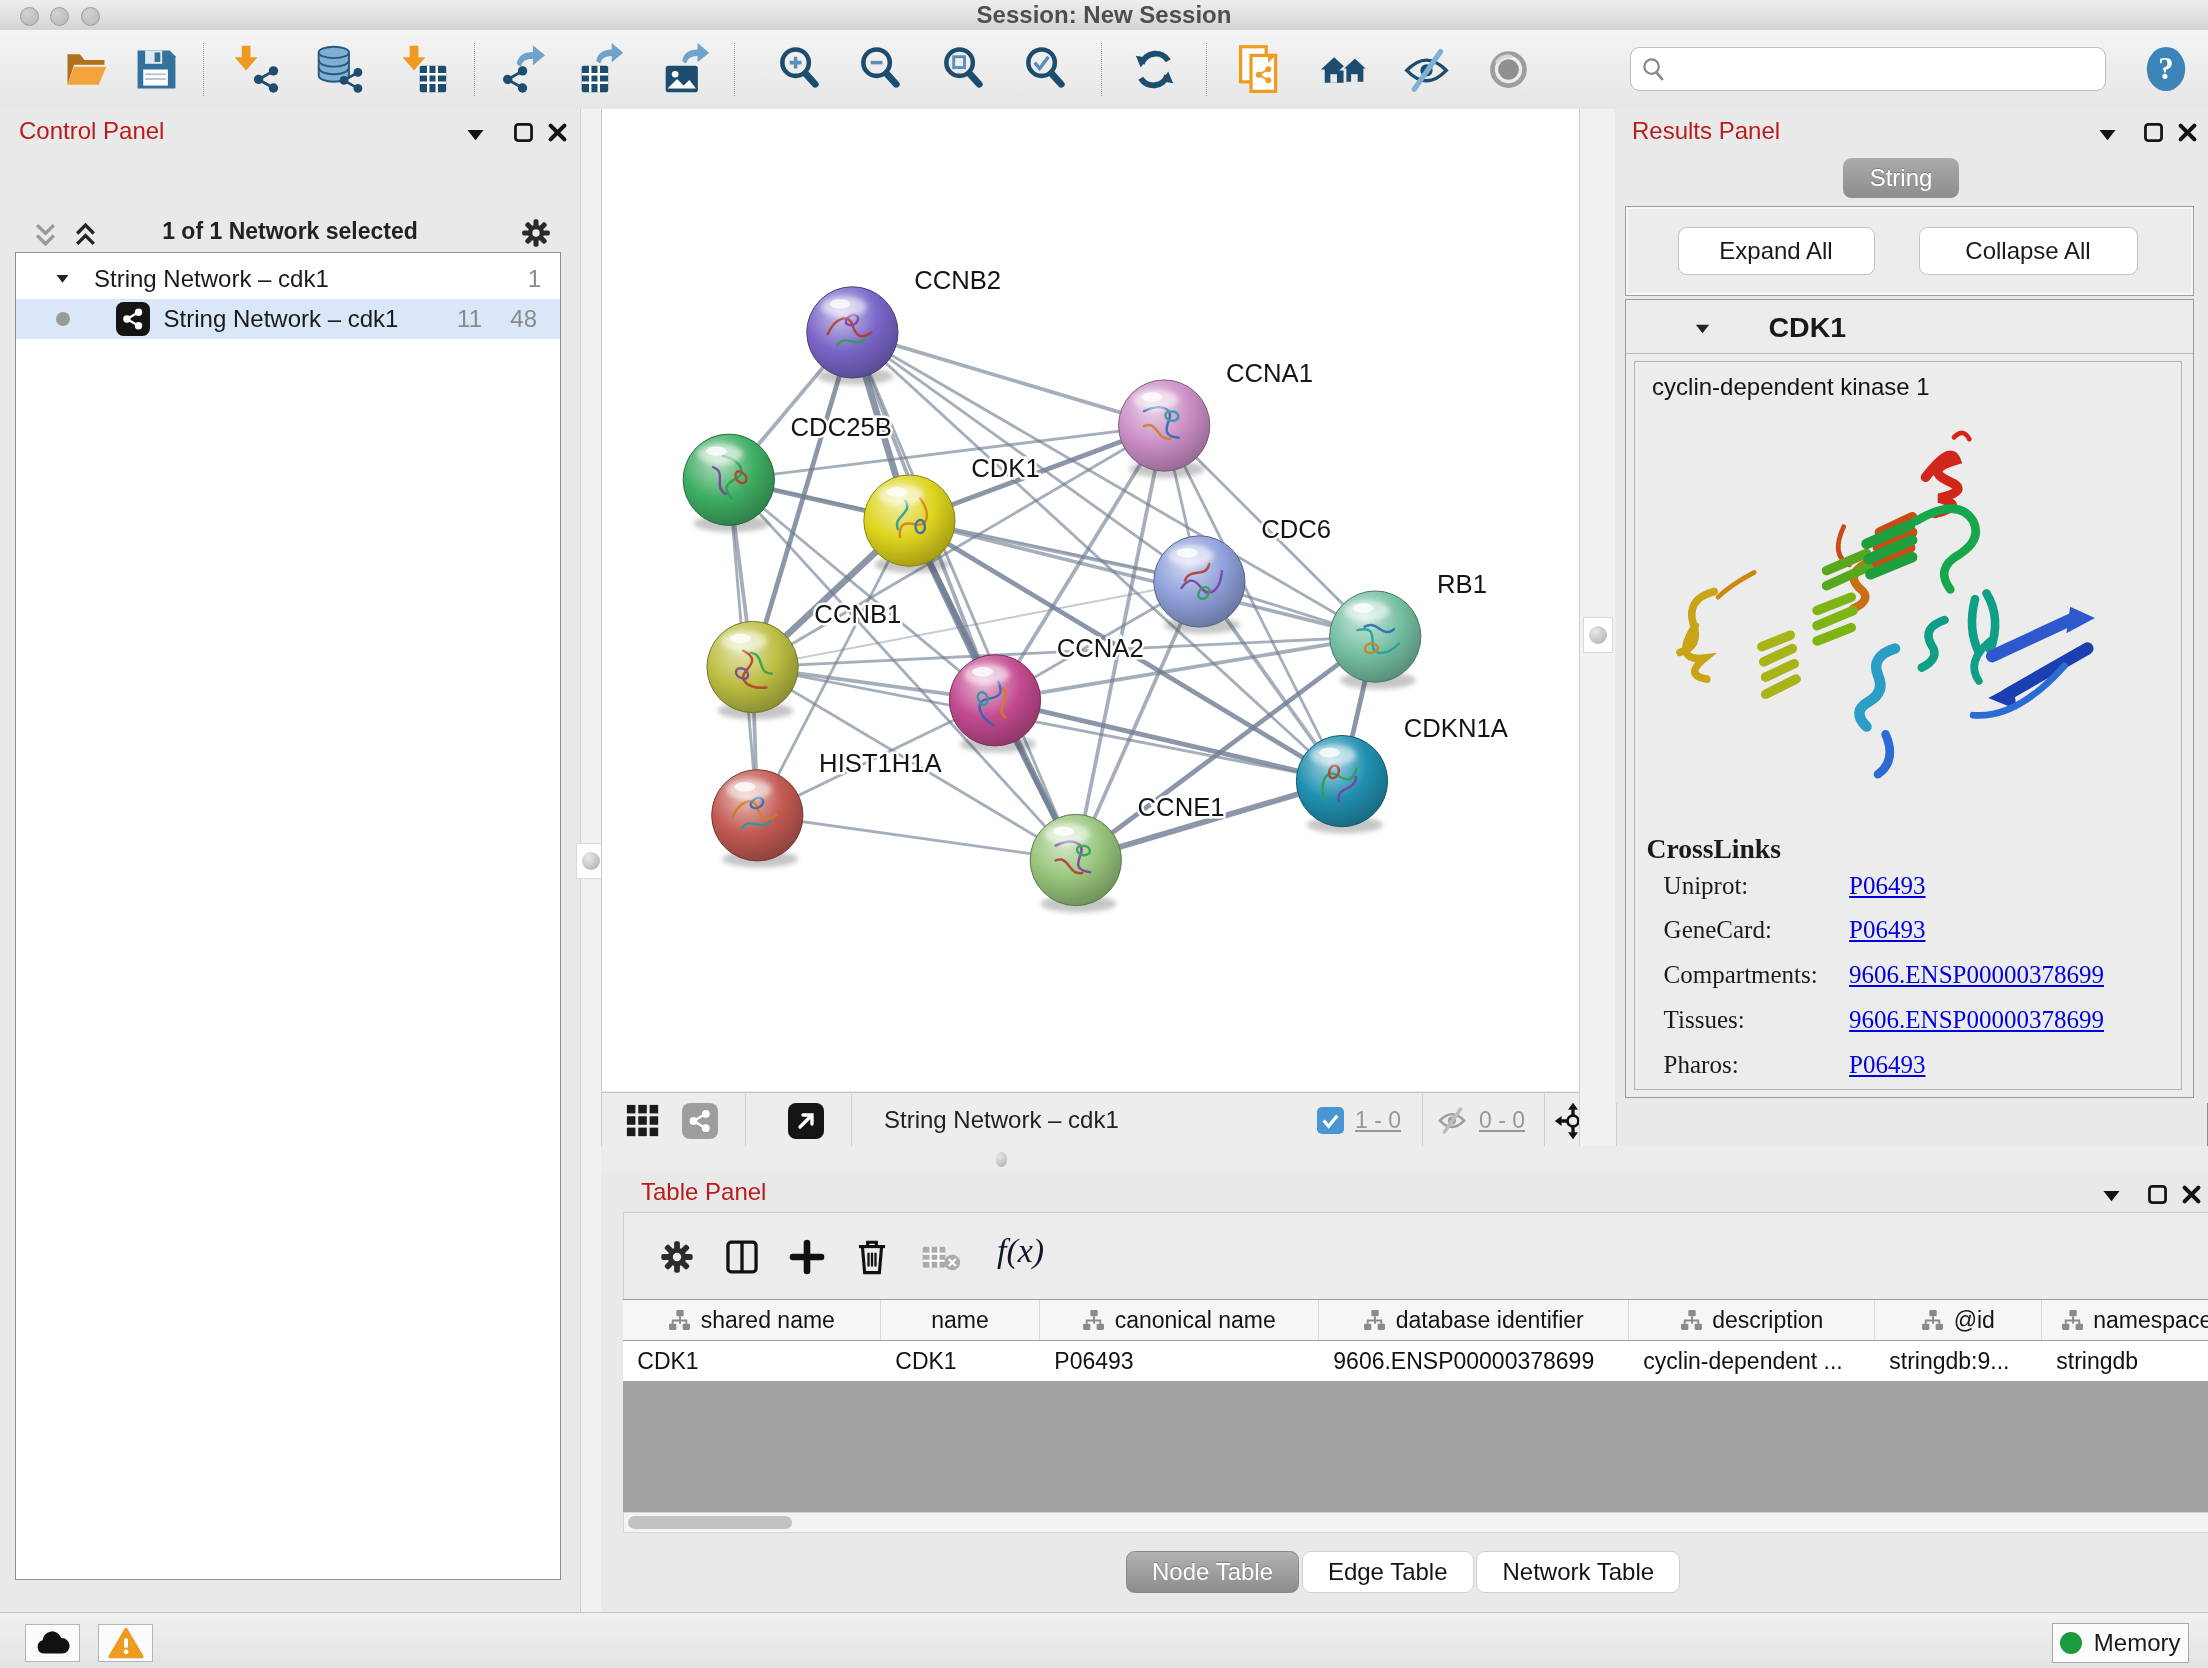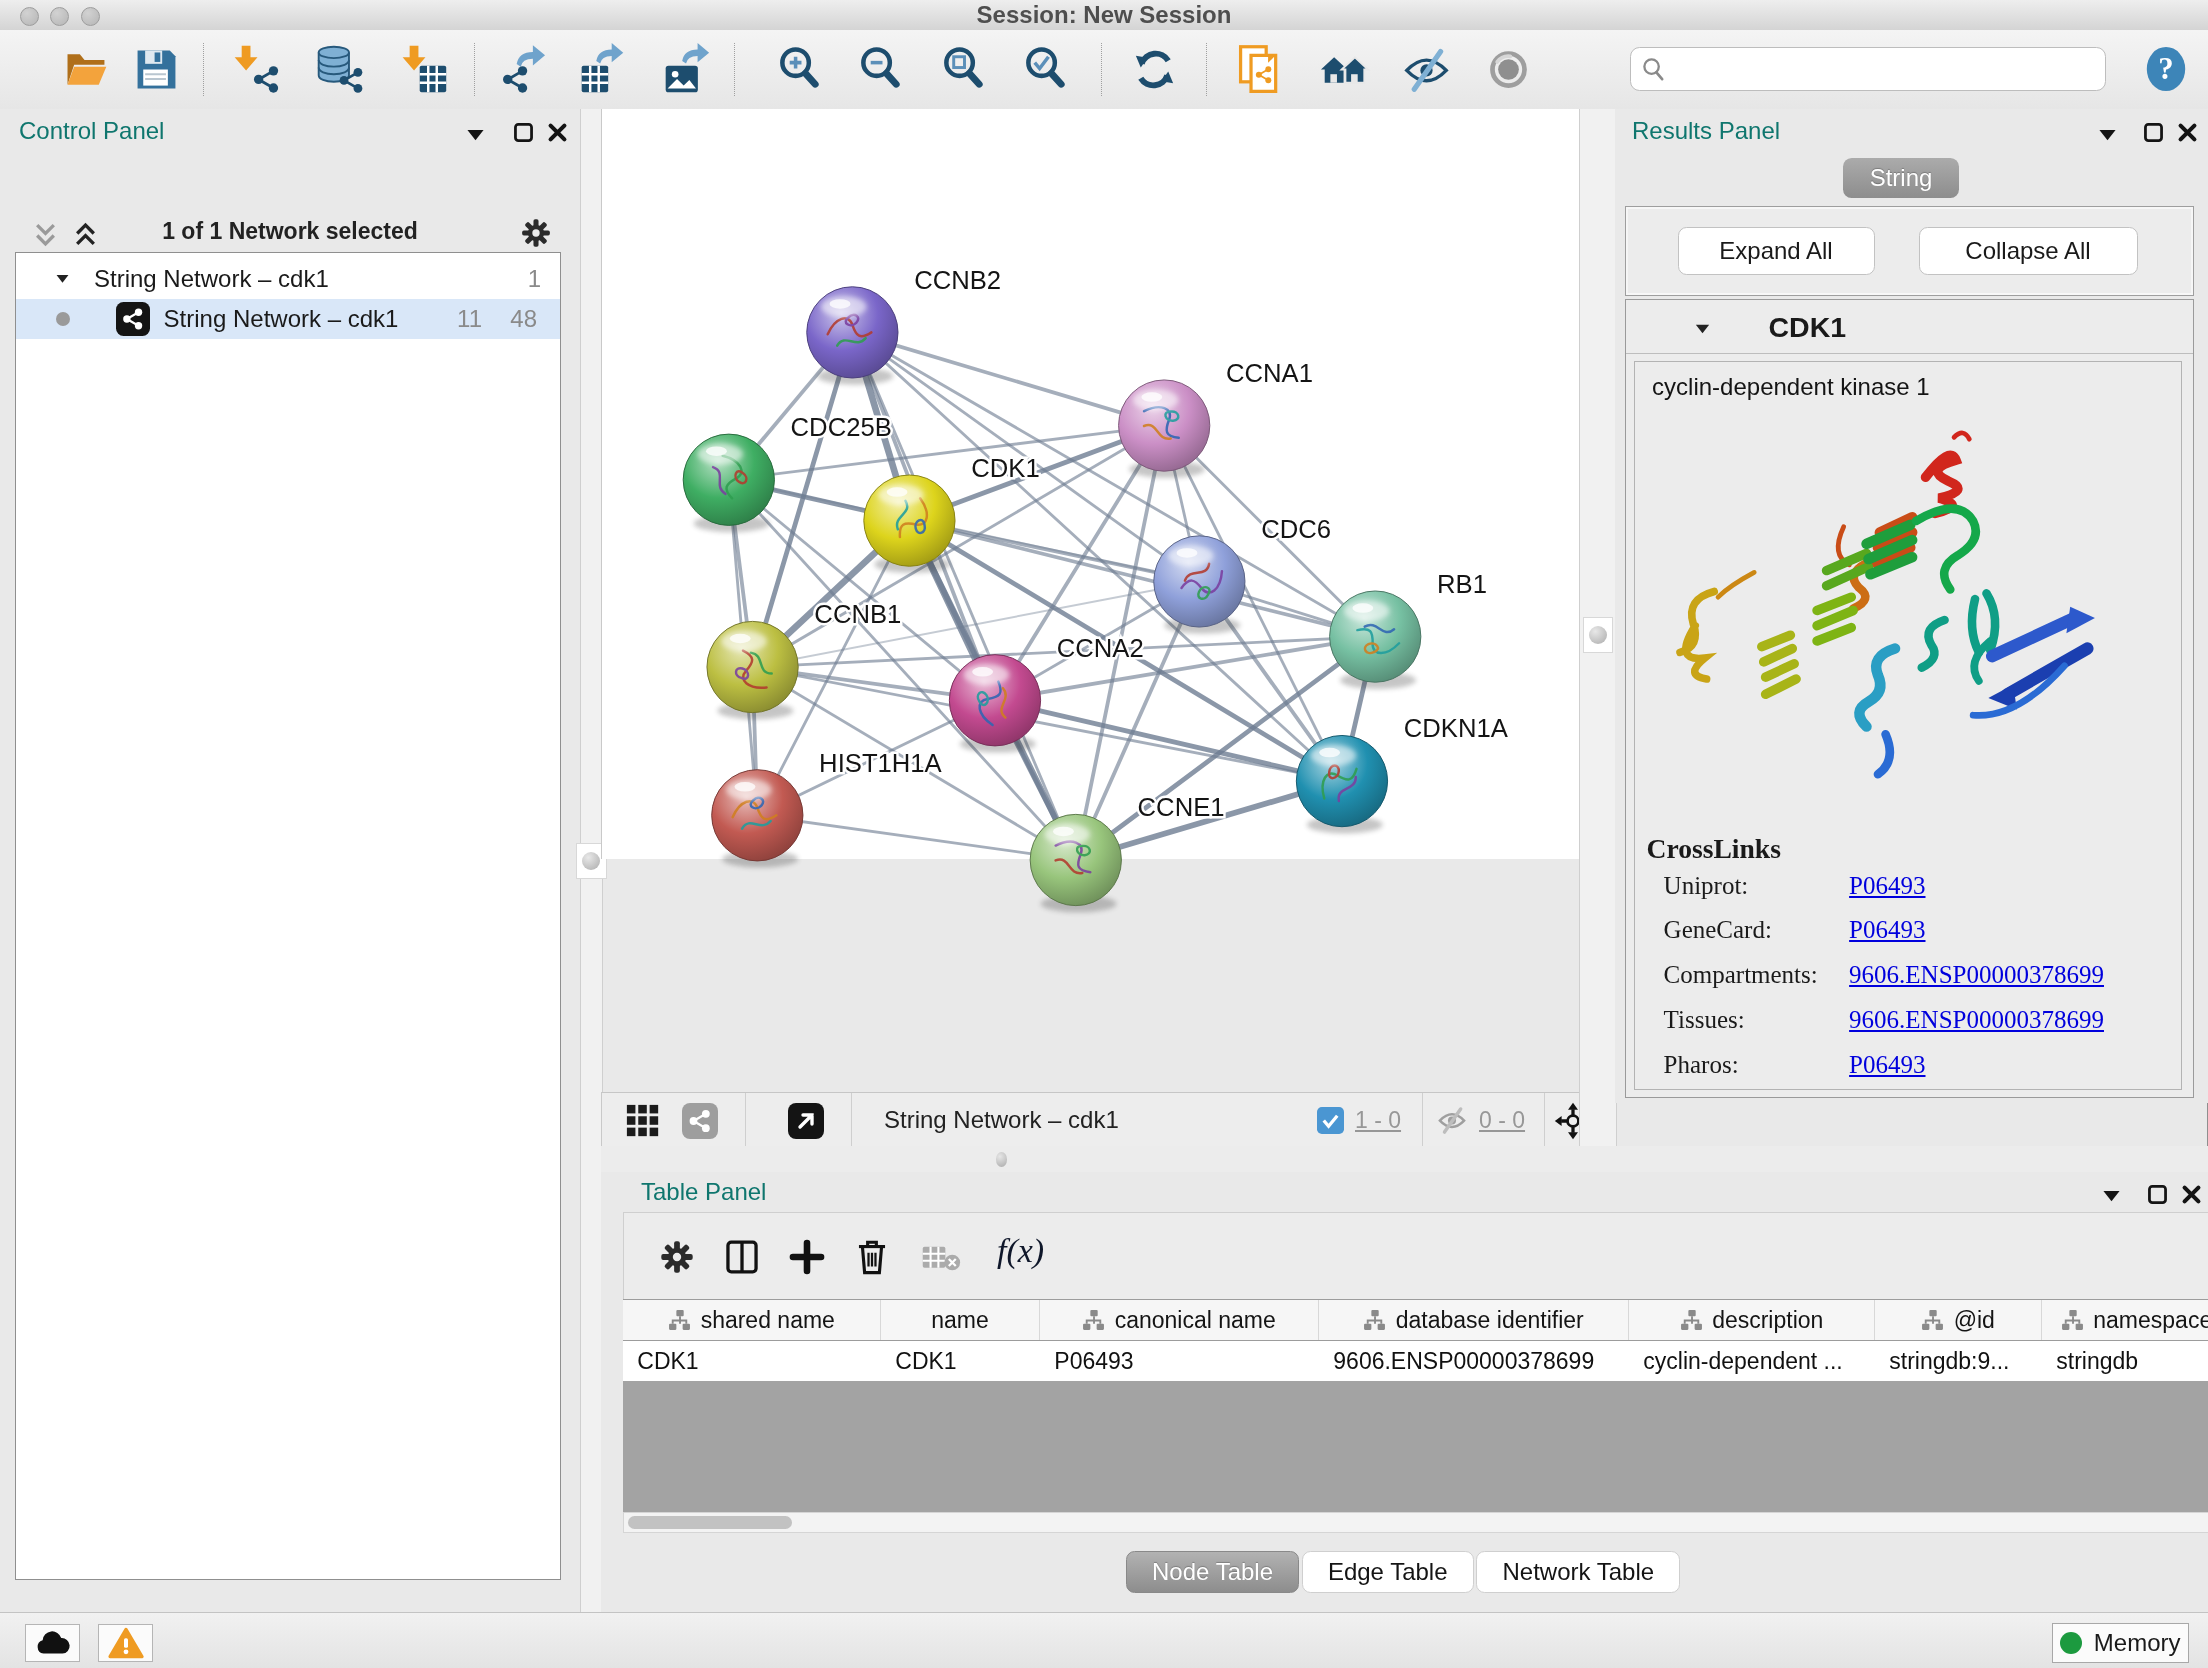--- a/index.html
+++ b/index.html
@@ -19,21 +19,21 @@
 
   
   #toolbar{left:0;top:30px;width:2208px;height:79px;
     background:linear-gradient(#f4f4f4,#e6e6e6);border-bottom:1px solid #bcbcbc;}
   .tsep{position:absolute;top:13.3px;height:53px;border-left:1.9px dotted #9f9f9f;}
   #search-wrap{position:absolute;left:1630px;top:17px;width:476px;height:44px;}
   #search-input{width:100%;height:100%;box-sizing:border-box;border:1.9px solid #bdbdbd;border-radius:9.5px;
     background:#fff;padding-left:46px;font-size:23px;font-family:"Liberation Sans",sans-serif;outline:none;}
 
   
-  .panel-title{font-size:24px;color:#0f766e;}
+  .panel-title{font-size:24px;color:#b91c1c;}
   .hdr-ic{color:#141414;}
   .tabbtn{height:40px;display:flex;align-items:center;justify-content:center;padding:0 25px;
     background:#fff;border:1px solid #cfcfcf;border-radius:8.6px;font-size:24px;color:#141414;margin-right:2.9px;}
   .tabbtn.active{background:linear-gradient(#b2b2b2,#8d8d8d);color:#fff;border-color:#898989;
     text-shadow:0 -1px 1px rgba(0,0,0,.25);}
 
   
   #control-panel{left:0;top:109px;width:580px;height:1503px;background:#e9e9e9;}
   #cp-tabs{position:absolute;left:63px;top:49px;display:flex;}
   #cp-subheader{position:absolute;left:0;top:105px;width:580px;height:38px;}
@@ -44,21 +44,21 @@
   #tree-row-child{background:#d9e7f8;}
 
   
   .vsplit{background:#f1f1f1;border-left:1px solid #cfcfcf;border-right:1px solid #cfcfcf;}
   .split-handle{position:absolute;width:28.5px;height:34px;background:#fff;border:1px solid #d8d8d8;
     display:flex;align-items:center;justify-content:center;}
   .split-dot{width:18px;height:18px;border-radius:50%;
     background:radial-gradient(circle at 35% 30%,#e8e8e8,#ababab);}
 
   
-  #network-panel{left:601px;top:109px;width:978px;height:750px;background:#fff;
+  #network-panel{left:601px;top:109px;width:978px;height:982px;background:#fff;
     border-left:1px solid #c9c9c9;}
   #network-toolbar{left:601px;top:1092px;width:978px;height:54px;background:#ededed;
     border-top:1px solid #c6c6c6;border-left:1px solid #c9c9c9;}
   .ntsep{position:absolute;top:0;height:54px;border-left:1px solid #cfcfcf;}
   #nt-title{position:absolute;left:282px;top:13.3px;font-size:24px;color:#222;}
   .nt-num{position:absolute;top:14.3px;font-size:23px;color:#979797;text-decoration:underline;}
 
   
   #results-panel{left:1615px;top:109px;width:593px;height:994px;background:#e9e9e9;}
   #string-tab{position:absolute;left:228px;top:49px;width:116px;height:40px;border-radius:8.6px;

